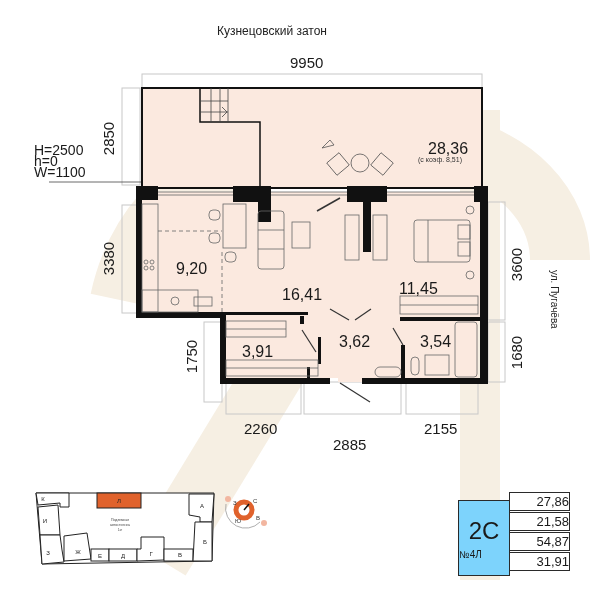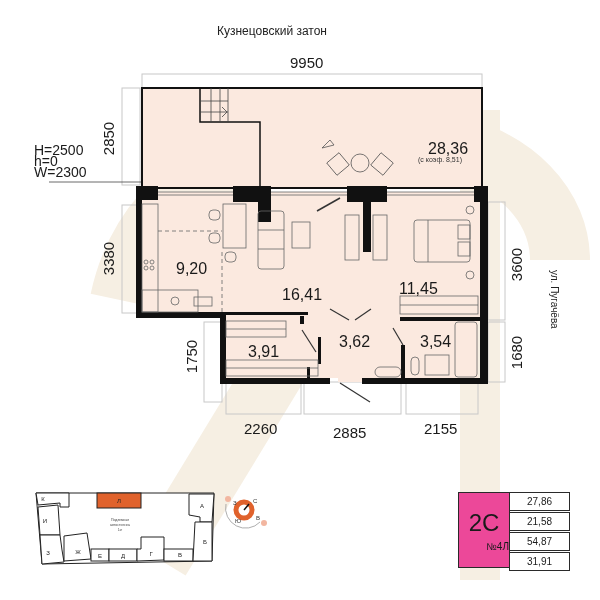--- a/index.html
+++ b/index.html
@@ -7,25 +7,25 @@
   .abs { position:absolute; }
   .street-top { left:0; width:544px; top:24px; text-align:center; font-size:12px; color:#222; }
   .street-right { left:560px; top:270px; font-size:10px; color:#222; transform:rotate(90deg); transform-origin:left top; white-space:nowrap; }
   .dim { font-size:15px; color:#1a1a1a; }
   .dim-v { transform:rotate(-90deg); transform-origin:center center; white-space:nowrap; }
   .door-spec { left:34px; top:145px; font-size:14px; line-height:11px; color:#1a1a1a; }
   .door-spec div { height:11px; }
   .room-label { font-size:16px; color:#1a1a1a; }
   .coef { font-size:7px; color:#333; }
   .summary { left:458px; top:492px; width:112px; height:76px; }
-  .summary .type-box { position:absolute; left:0; top:0; width:50px; height:74px; background:#ec4899; border:1.5px solid #2a2a2a; }
+  .summary .type-box { position:absolute; left:0; top:8px; width:50px; height:74px; background:#7dd3fc; border:1.5px solid #2a2a2a; }
   .summary .type-code { position:absolute; left:0; width:50px; top:16px; text-align:center; font-size:24px; color:#1a1a1a; }
-  .summary .unit-no { position:absolute; left:0; width:50px; top:48px; text-align:right; font-size:10px; color:#1a1a1a; }
+  .summary .unit-no { position:absolute; left:0; width:50px; top:48px; text-align:left; font-size:10px; color:#1a1a1a; }
   .summary .areas { position:absolute; left:51px; top:0; width:61px; }
-  .summary .area-cell { height:17px; border:1.5px solid #2a2a2a; border-left-width:1.5px; margin-bottom:1px; text-align:center; font-size:10px; line-height:17px; background:#fff; }
+  .summary .area-cell { height:17px; border:1.5px solid #2a2a2a; border-left-width:1.5px; margin-bottom:1px; text-align:right; font-size:13px; line-height:17px; background:#fff; }
   svg text { font-family:"Liberation Sans", "DejaVu Sans", sans-serif; }
 </style>
 </head>
 <body>
 
 <svg class="abs" style="left:0;top:0" width="600" height="600" viewBox="0 0 600 600">
   <path d="M120 300 C 150 160, 300 120, 430 140 C 520 155, 560 210, 560 260" fill="none" stroke="#f6efe3" stroke-width="60"></path>
   <path d="M160 560 L 300 330" stroke="#f6efe3" stroke-width="60"></path>
   <rect x="460" y="110" width="40" height="470" fill="#f6efe3"></rect>
 </svg>
@@ -161,35 +161,35 @@
   </g>
 </svg>
 
 <div class="abs dim" style="left:290px;top:54px">9950</div>
 <div class="abs dim dim-v" style="left:92px;top:130px">2850</div>
 <div class="abs dim dim-v" style="left:92px;top:250px">3380</div>
 <div class="abs dim dim-v" style="left:175px;top:348px">1750</div>
 <div class="abs dim dim-v" style="left:500px;top:256px">3600</div>
 <div class="abs dim dim-v" style="left:500px;top:344px">1680</div>
 <div class="abs dim" style="left:244px;top:420px">2260</div>
-<div class="abs dim" style="left:333px;top:424px">2885</div>
+<div class="abs dim" style="left:333px;top:436px">2885</div>
 <div class="abs dim" style="left:424px;top:420px">2155</div>
 
 <div class="abs door-spec">
   <div>H=2500</div>
   <div>h=0</div>
-  <div>W=2300</div>
+  <div>W=1100</div>
 </div>
 
 <div class="abs room-label" style="left:428px;top:140px">28,36</div>
 <div class="abs coef" style="left:418px;top:156px">(с коэф. 8,51)</div>
 <div class="abs room-label" style="left:176px;top:260px">9,20</div>
 <div class="abs room-label" style="left:282px;top:286px">16,41</div>
 <div class="abs room-label" style="left:399px;top:280px">11,45</div>
-<div class="abs room-label" style="left:248px;top:343px">3,91</div>
+<div class="abs room-label" style="left:242px;top:343px">3,91</div>
 <div class="abs room-label" style="left:339px;top:333px">3,62</div>
 <div class="abs room-label" style="left:420px;top:333px">3,54</div>
 
 <svg class="abs" style="left:0;top:470px" width="220" height="100" viewBox="0 0 220 100">
   <g stroke="#222" stroke-width="1" fill="#fff">
     <path d="M36 23 L214 23 L212 91 L42 94 Z"></path>
     <rect x="97" y="23" width="44" height="15" fill="#e0622c"></rect>
     <path d="M36 23 L69 23 L69 37 L60 37 L60 33 L38 35 Z"></path>
     <path d="M38 37 L58 35 L60 65 L40 65 Z"></path>
     <path d="M40 65 L60 65 L62 80 L64 92 L42 94 Z"></path>

